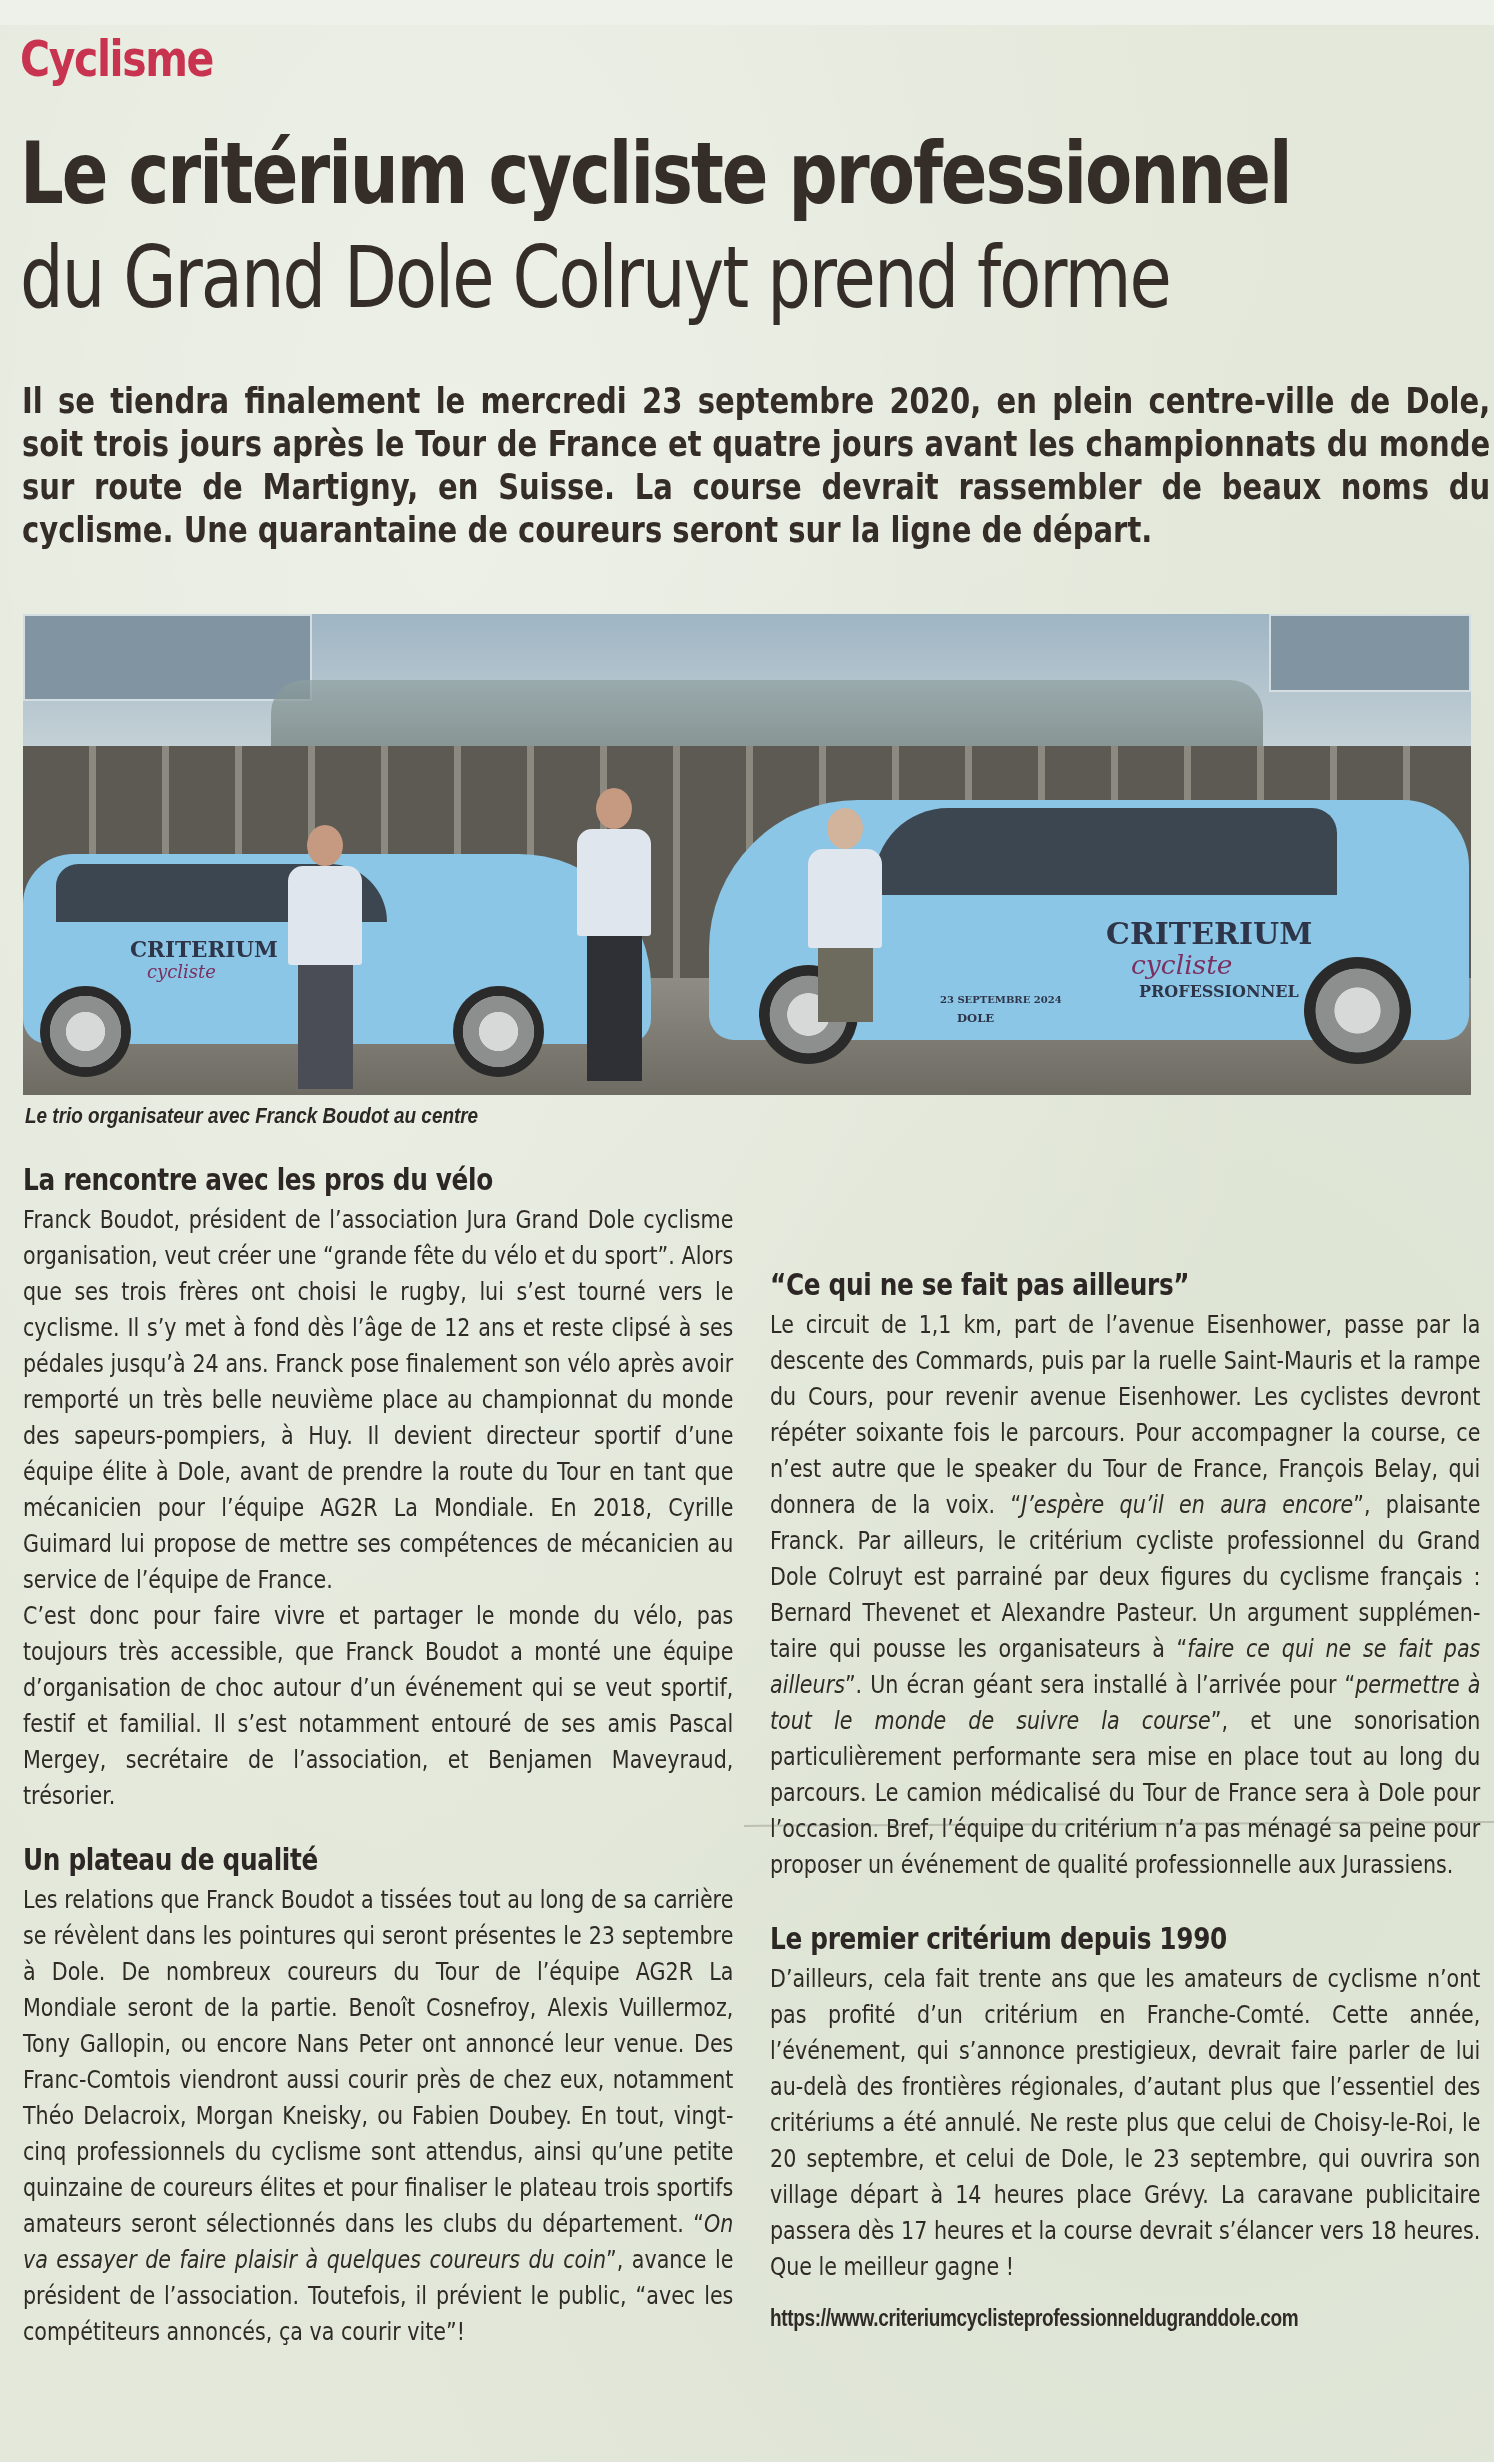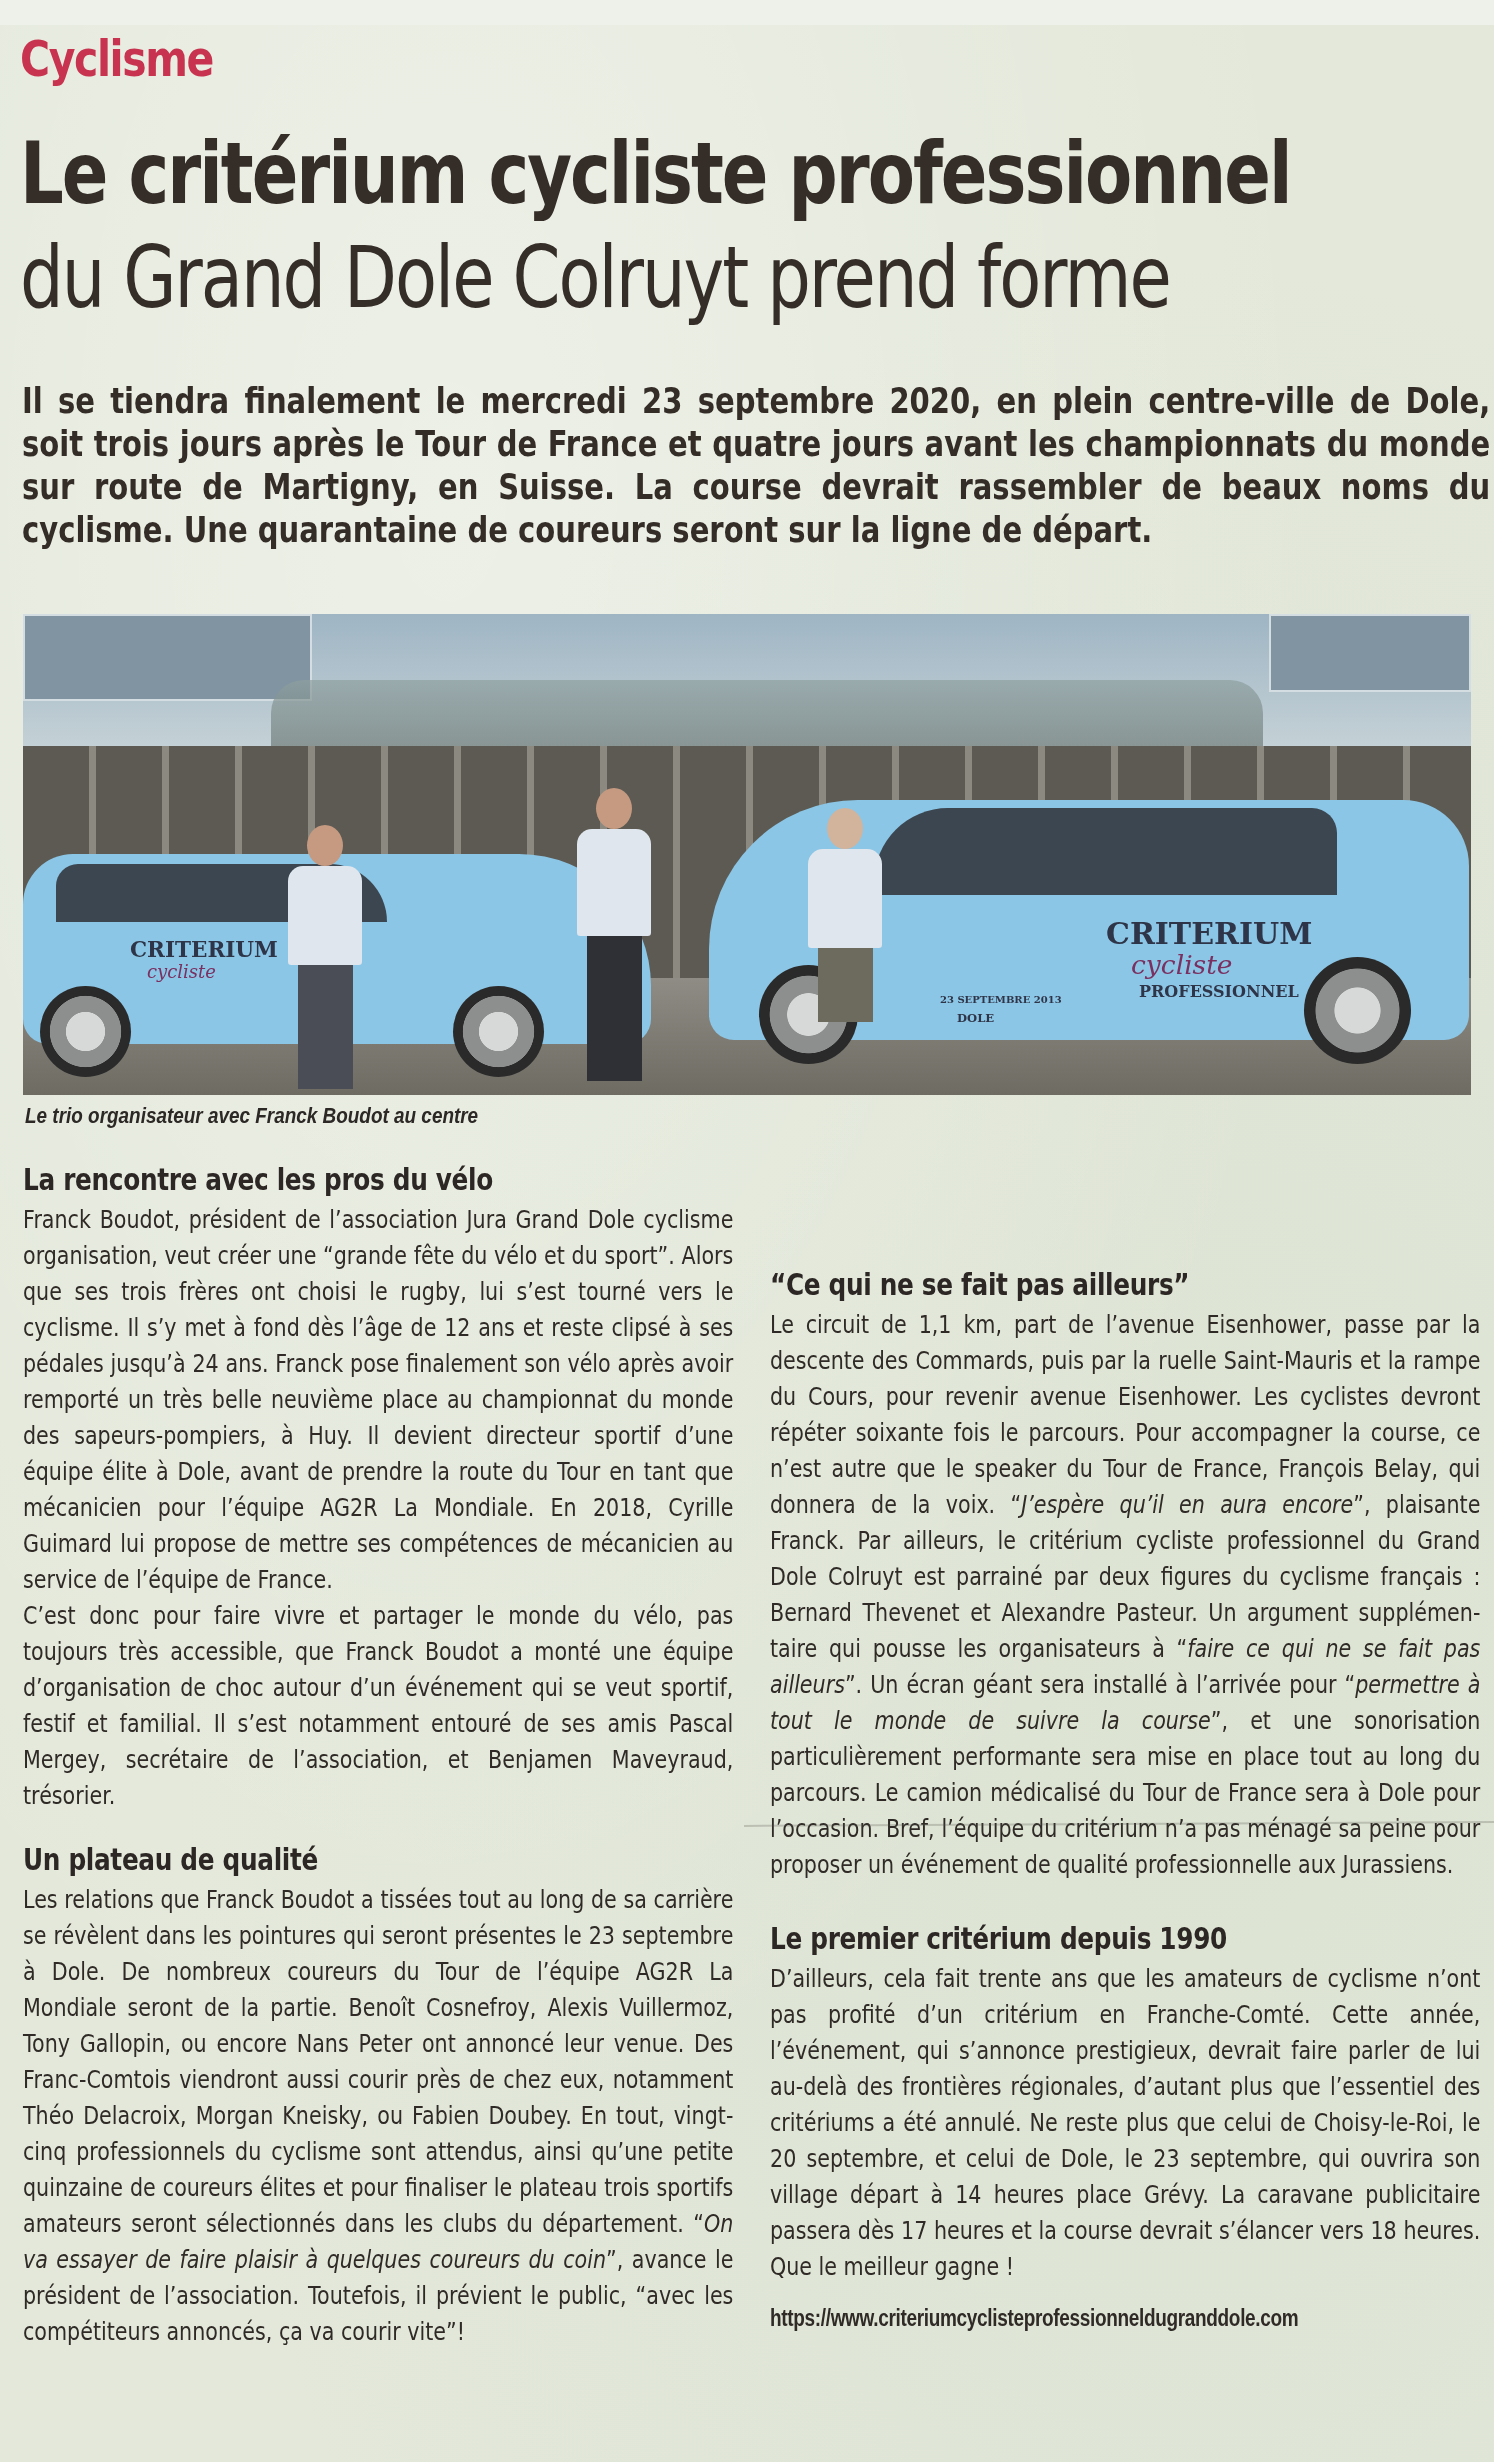--- a/index.html
+++ b/index.html
@@ -132,21 +132,21 @@
     <div class="logo-text" style="left:124px; top:107px; font-size:18px; font-style:italic; font-weight:normal; color:#7a3060;">cycliste</div>
     <div class="wheel" style="left:16.5px; top:132px;"></div>
     <div class="wheel" style="left:430px; top:132px;"></div>
   </div>
 
   <div class="car right">
     <div class="glass"></div>
     <div class="logo-text" style="left:397px; top:116px; font-size:30px;">CRITERIUM</div>
     <div class="logo-text" style="left:422px; top:149px; font-size:26.5px; font-style:italic; font-weight:normal; color:#7a3060;">cycliste</div>
     <div class="logo-text" style="left:430px; top:182px; font-size:16px;">PROFESSIONNEL</div>
-    <div class="logo-text" style="left:231px; top:194px; font-size:10px;">23 SEPTEMBRE 2013</div>
+    <div class="logo-text" style="left:231px; top:194px; font-size:10px;">23 SEPTEMBRE 2024</div>
     <div class="logo-text" style="left:248px; top:211px; font-size:11.6px;">DOLE</div>
     <div class="wheel" style="left:50px; top:165px; width:99px; height:99px;"></div>
     <div class="wheel" style="left:595px; top:157px; width:107px; height:107px;"></div>
   </div>
 
   <div class="person" style="left:265px; top:211px;">
     <div class="head"></div>
     <div class="shirt"></div>
     <div class="legs" style="background:#4a4d55;"></div>
   </div>

